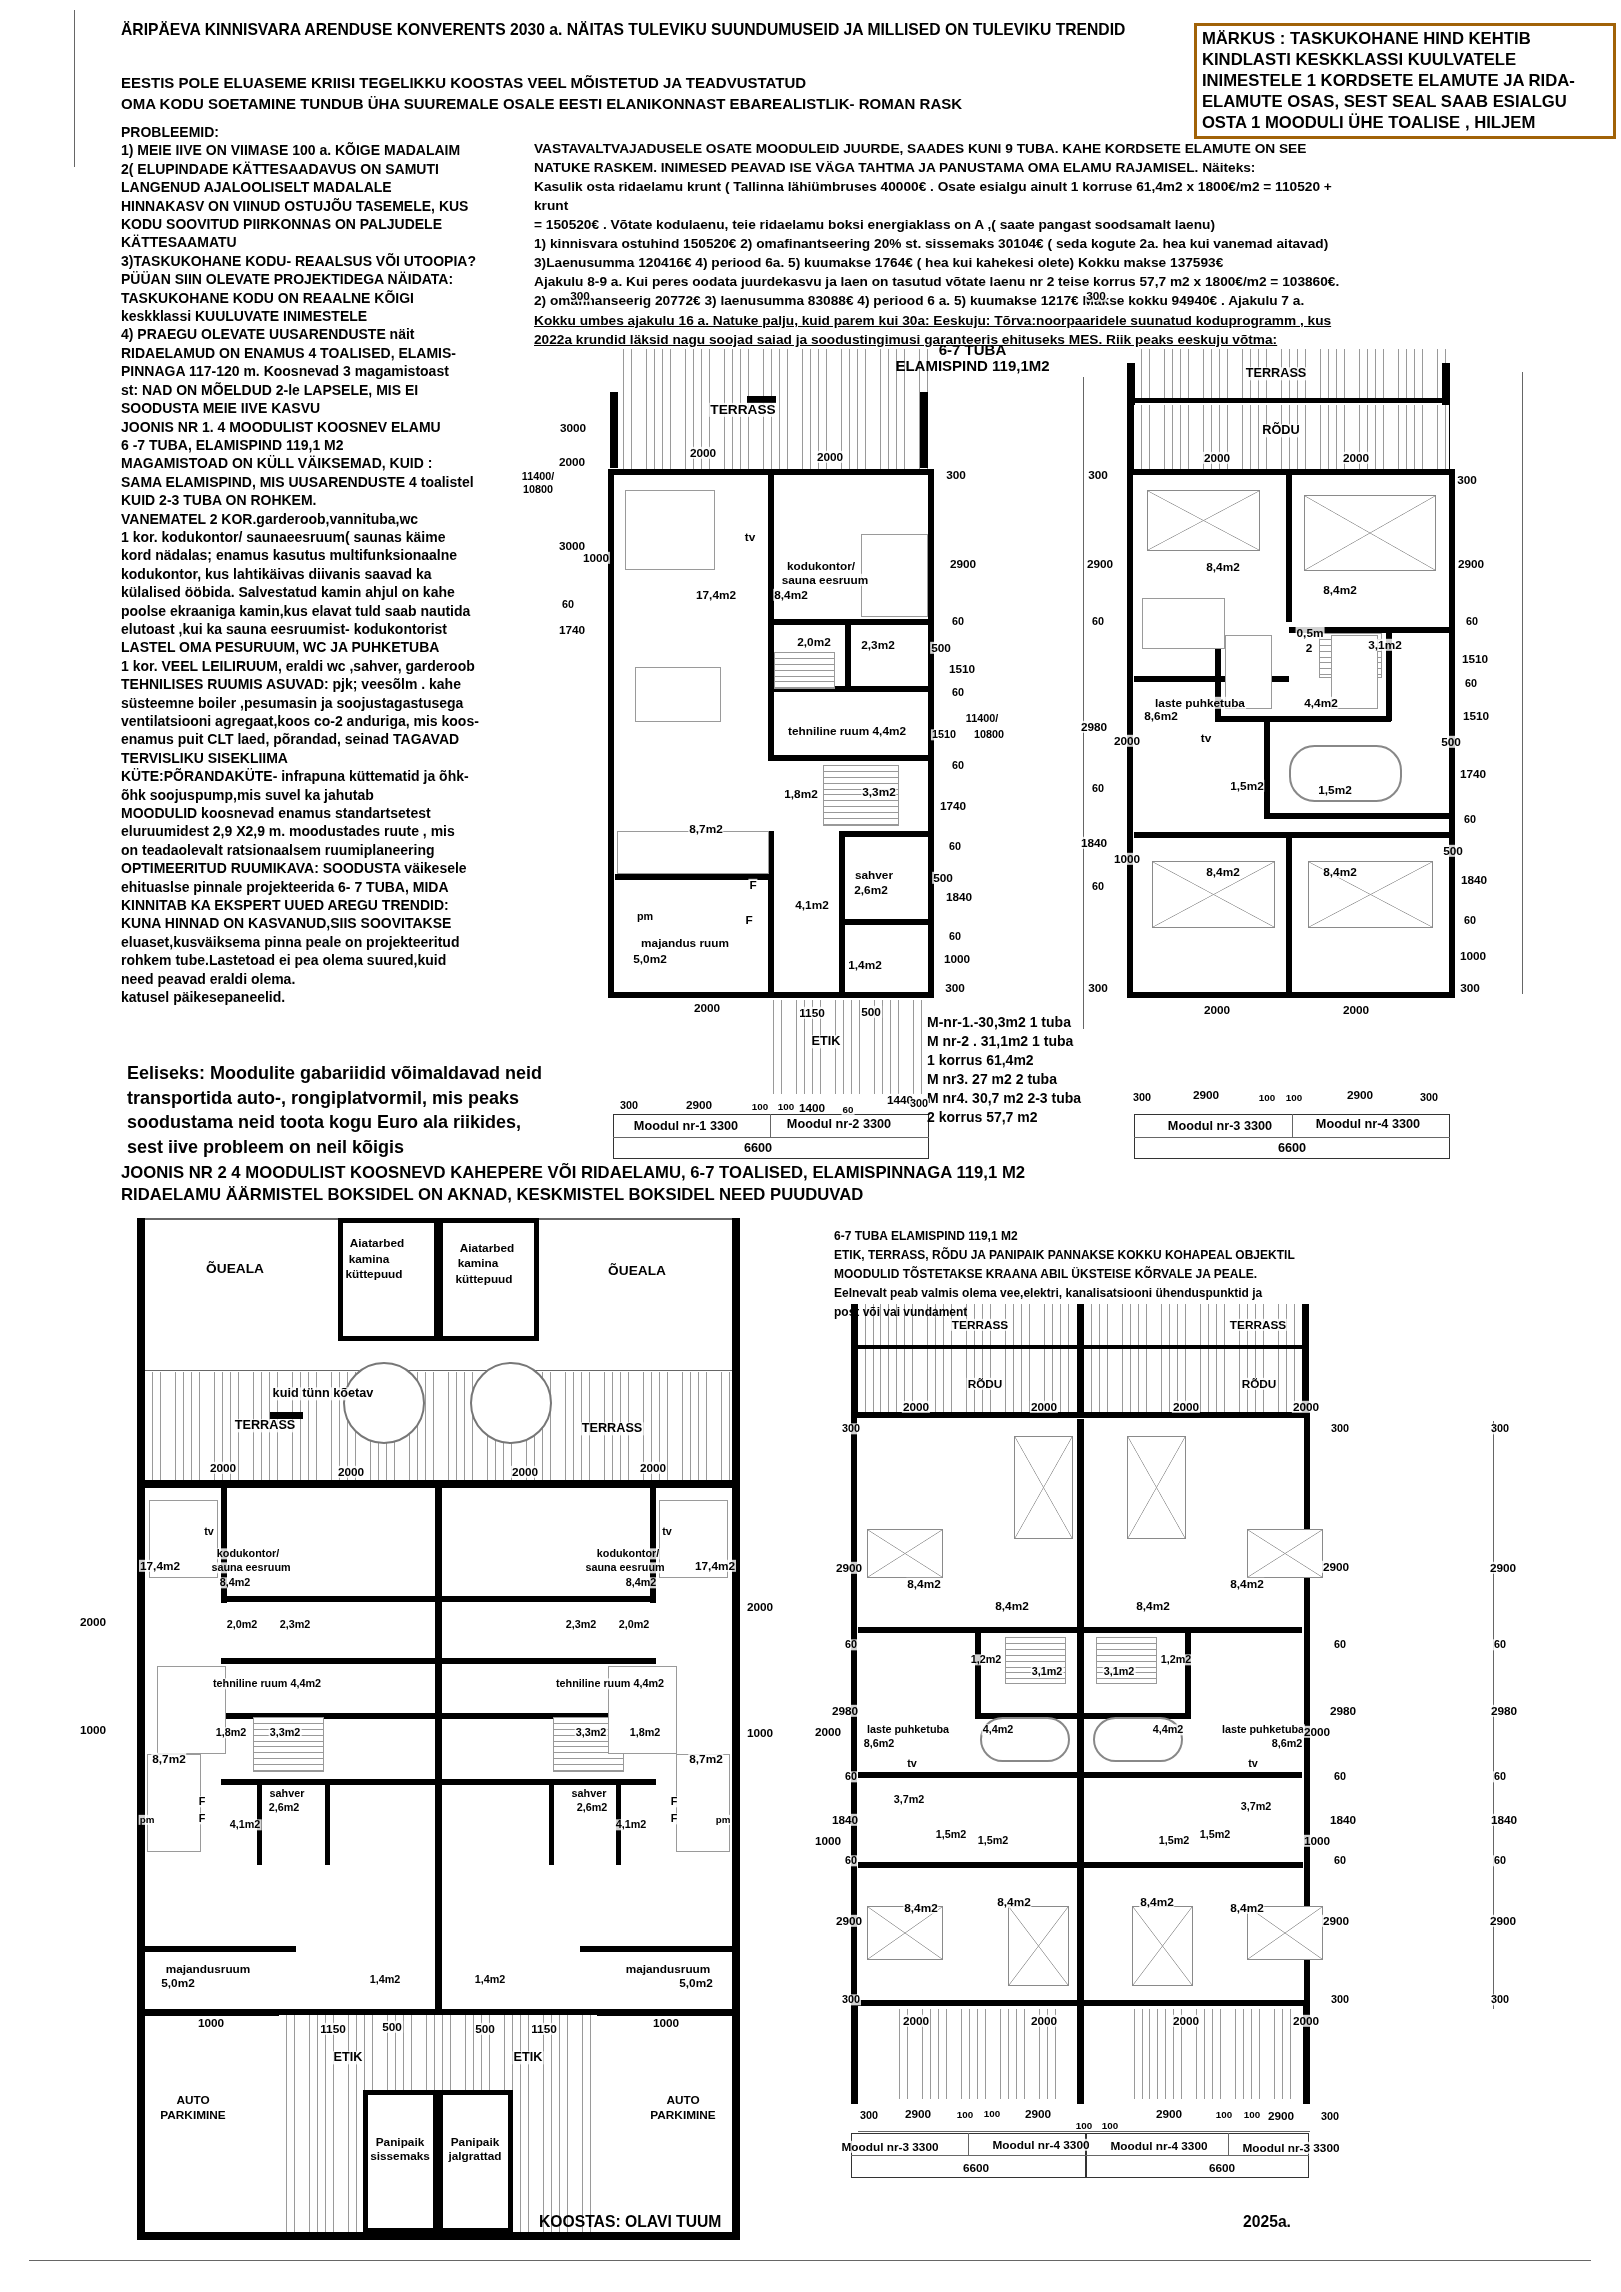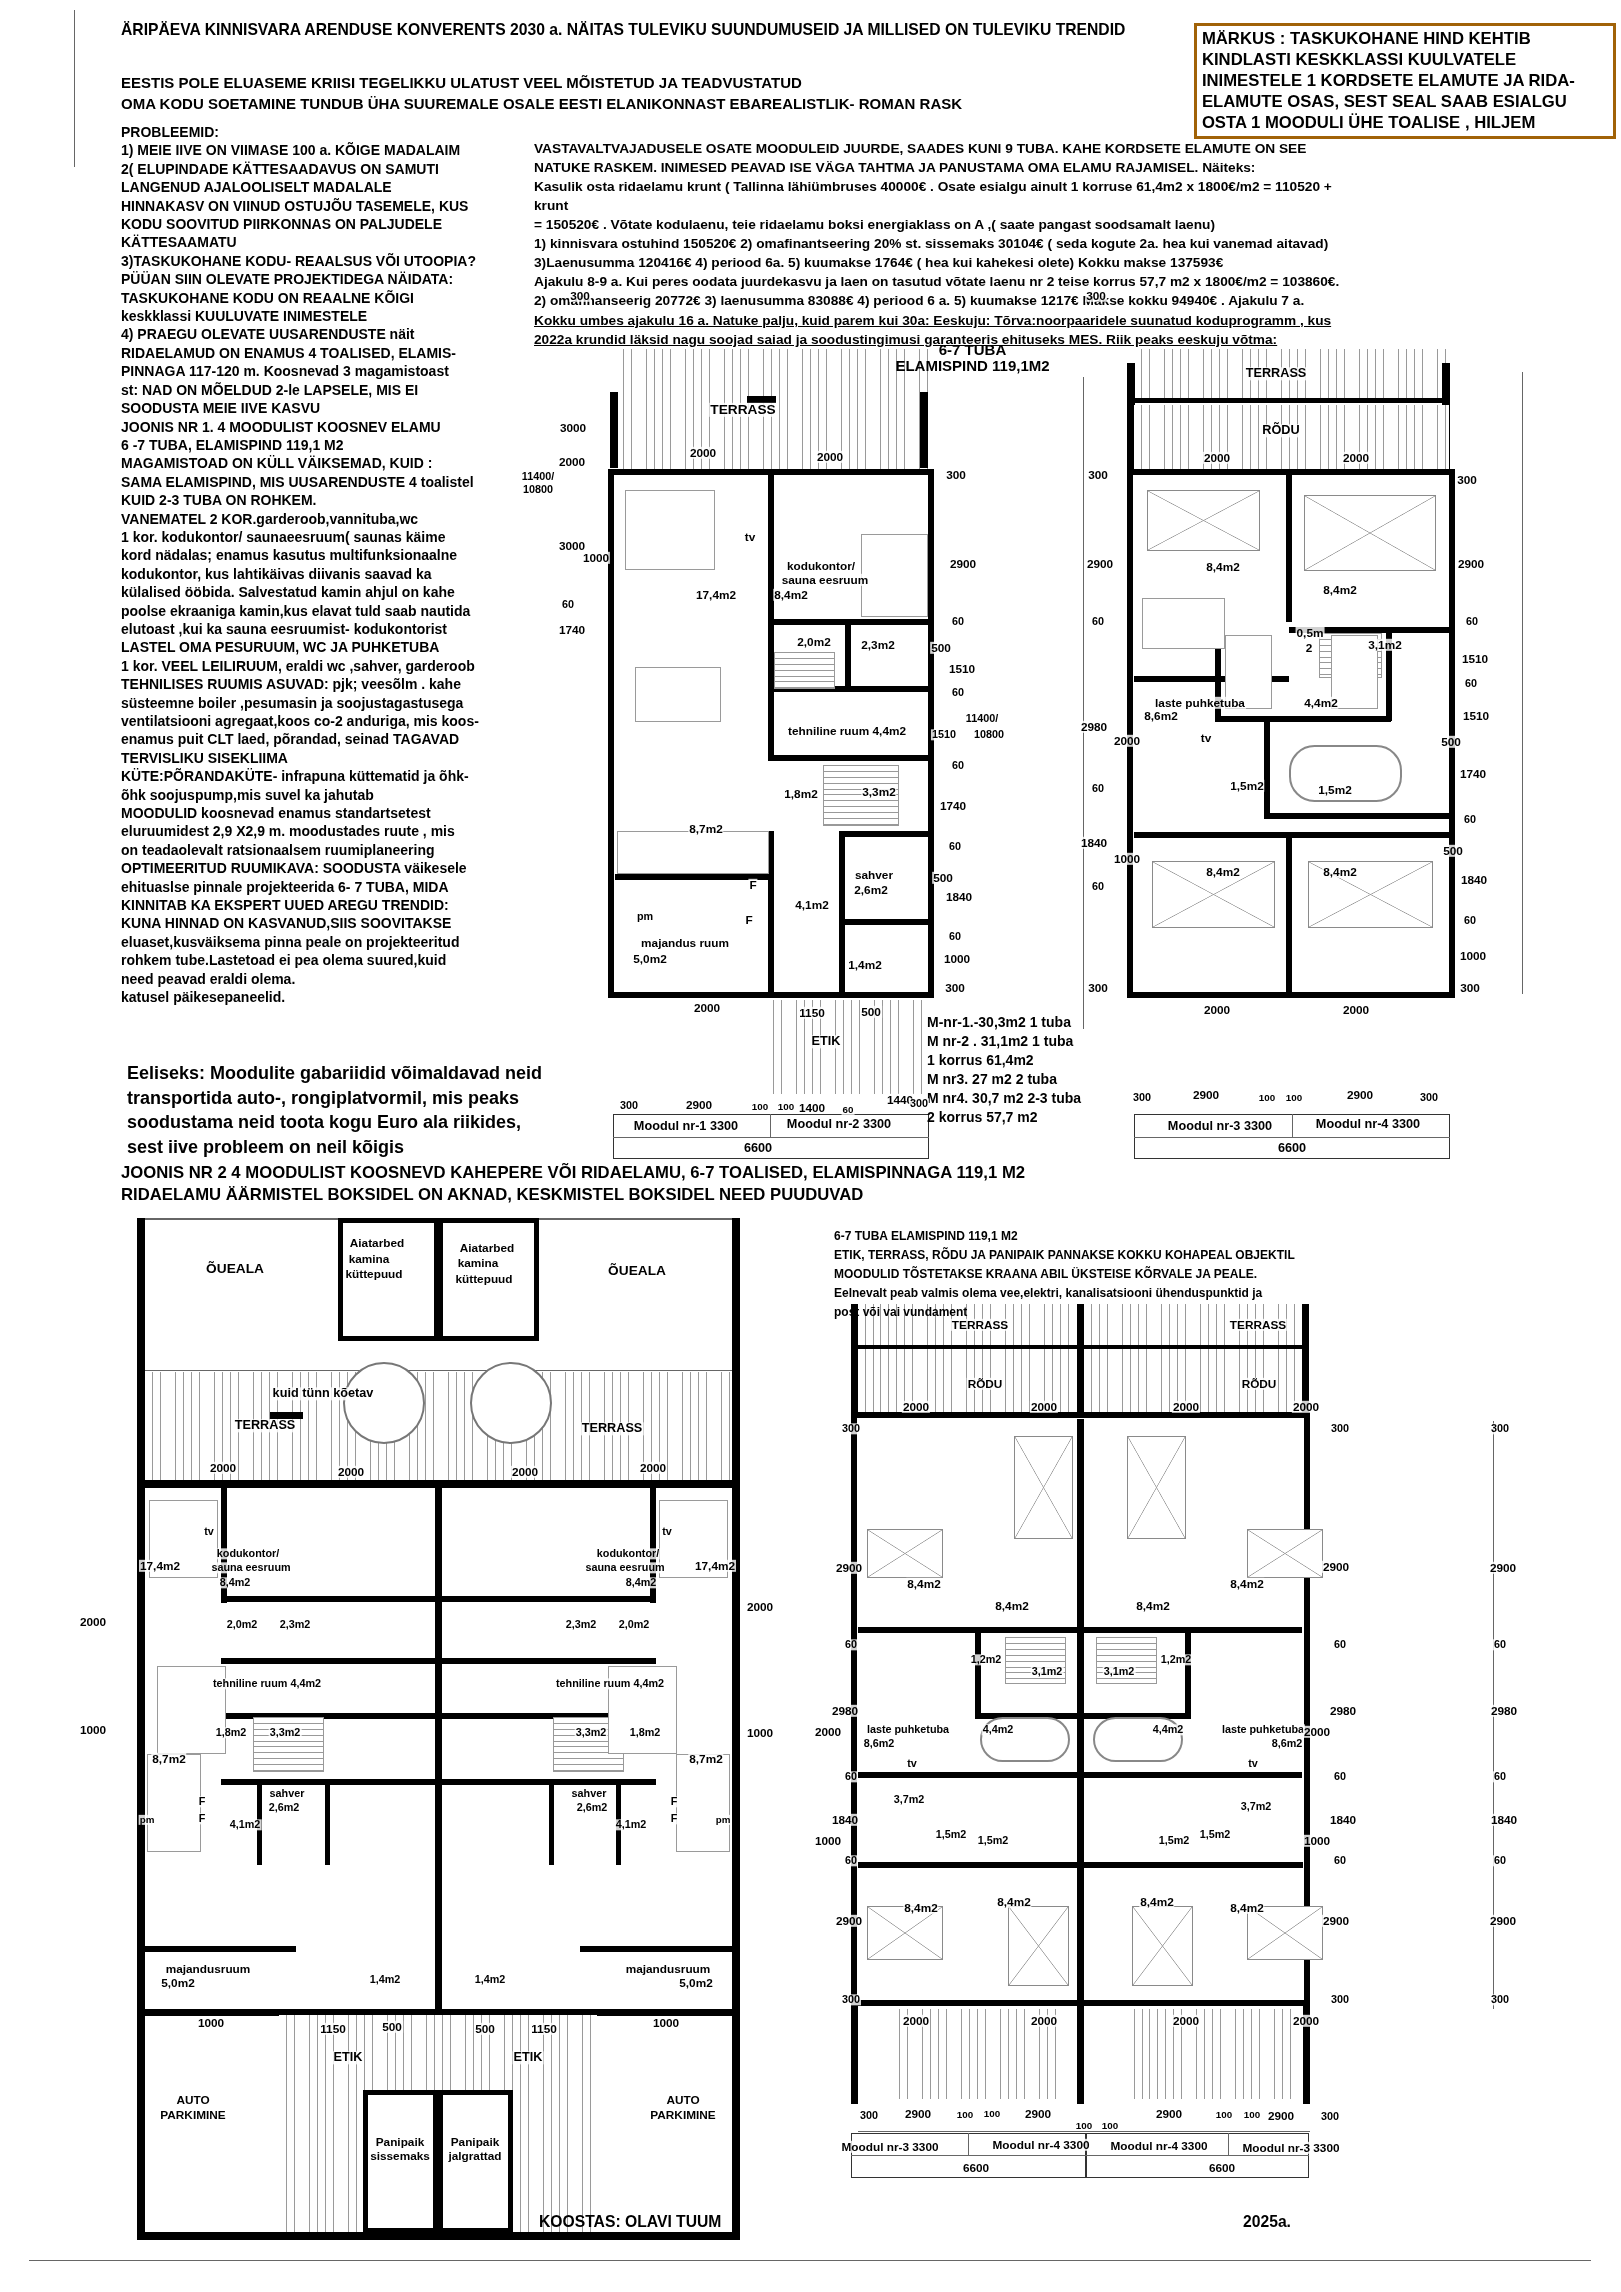--- a/index.html
+++ b/index.html
@@ -180,21 +180,21 @@
 <div class="txt textlayer" style="left:121px;top:19.6px;font-size:15.7px;line-height:19.6px;">ÄRIPÄEVA  KINNISVARA ARENDUSE KONVERENTS  2030 a. NÄITAS TULEVIKU SUUNDUMUSEID JA MILLISED ON TULEVIKU TRENDID</div>
 
 <div id="marks-box" class="abs textlayer" style="left:1194px;top:22.5px;width:416px;height:110px;">
   <div class="txt" style="left:4.9px;top:2px;font-size:16.7px;line-height:21px;">MÄRKUS : TASKUKOHANE HIND  KEHTIB
 KINDLASTI KESKKLASSI KUULVATELE
 INIMESTELE  1 KORDSETE ELAMUTE JA RIDA-
 ELAMUTE OSAS, SEST SEAL SAAB ESIALGU
 OSTA 1 MOODULI ÜHE TOALISE , HILJEM</div>
 </div>
 
-<div class="txt textlayer" style="left:121px;top:73px;font-size:15px;line-height:20.6px;">EESTIS POLE ELUASEME KRIISI TEGELIKKU ULATUST  VEEL MÕISTETUD JA TEADVUSTATUD
+<div class="txt textlayer" style="left:121px;top:73px;font-size:15px;line-height:20.6px;">EESTIS POLE ELUASEME KRIISI TEGELIKKU KOOSTAS  VEEL MÕISTETUD JA TEADVUSTATUD
 OMA KODU SOETAMINE TUNDUB  ÜHA SUUREMALE OSALE EESTI ELANIKONNAST EBAREALISTLIK-  ROMAN RASK</div>
 
 <div class="txt textlayer" style="left:121px;top:123px;font-size:14px;line-height:18.4px;">PROBLEEMID:
 1)  MEIE IIVE ON VIIMASE 100 a. KÕIGE MADALAIM
 2( ELUPINDADE KÄTTESAADAVUS ON SAMUTI
 LANGENUD AJALOOLISELT MADALALE
 HINNAKASV ON VIINUD OSTUJÕU TASEMELE, KUS
 KODU SOOVITUD PIIRKONNAS ON PALJUDELE
 KÄTTESAAMATU
 3)TASKUKOHANE KODU- REAALSUS VÕI UTOOPIA?

